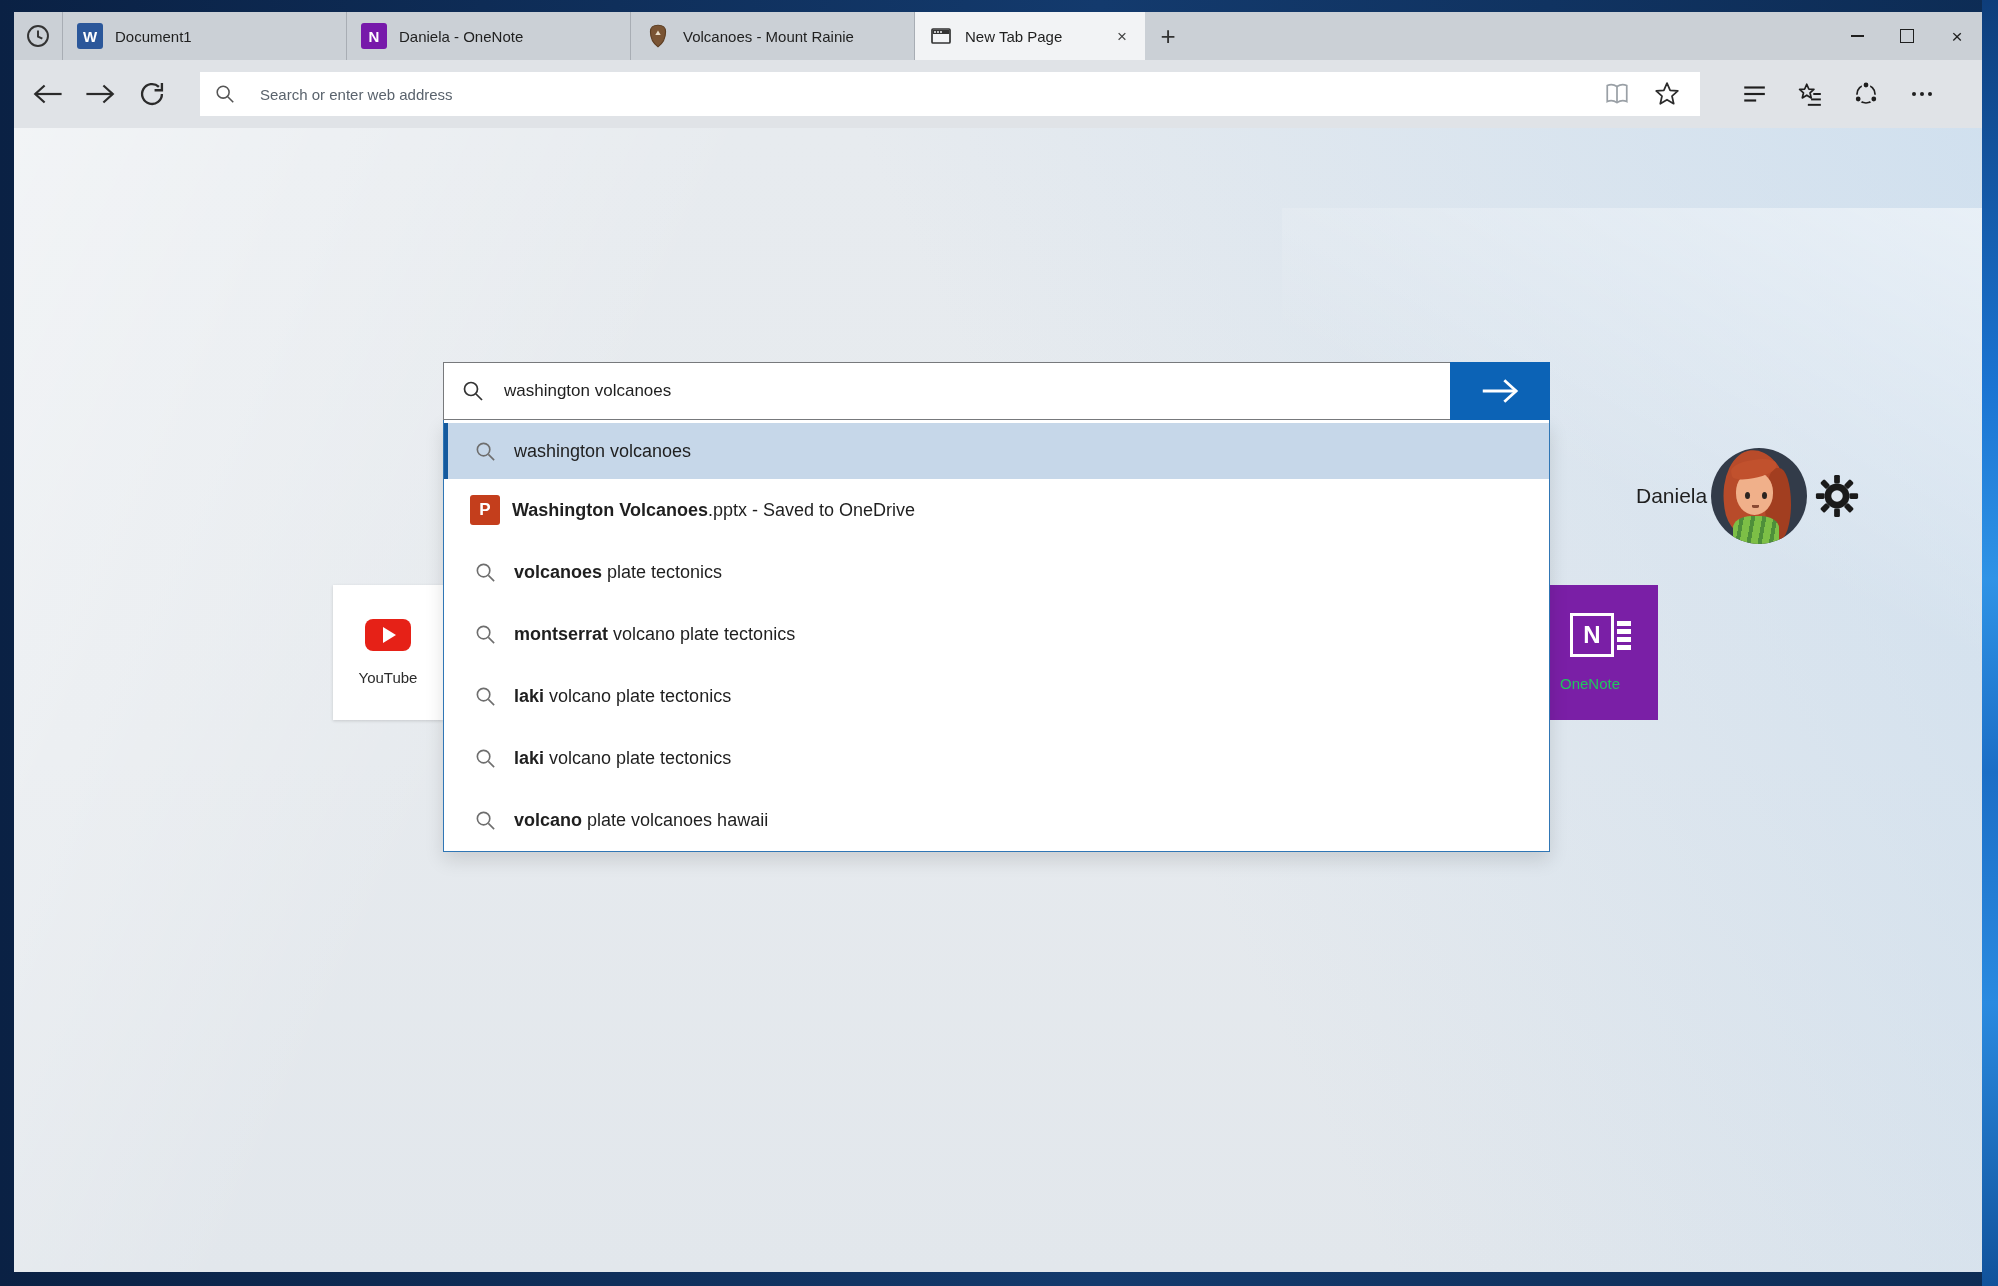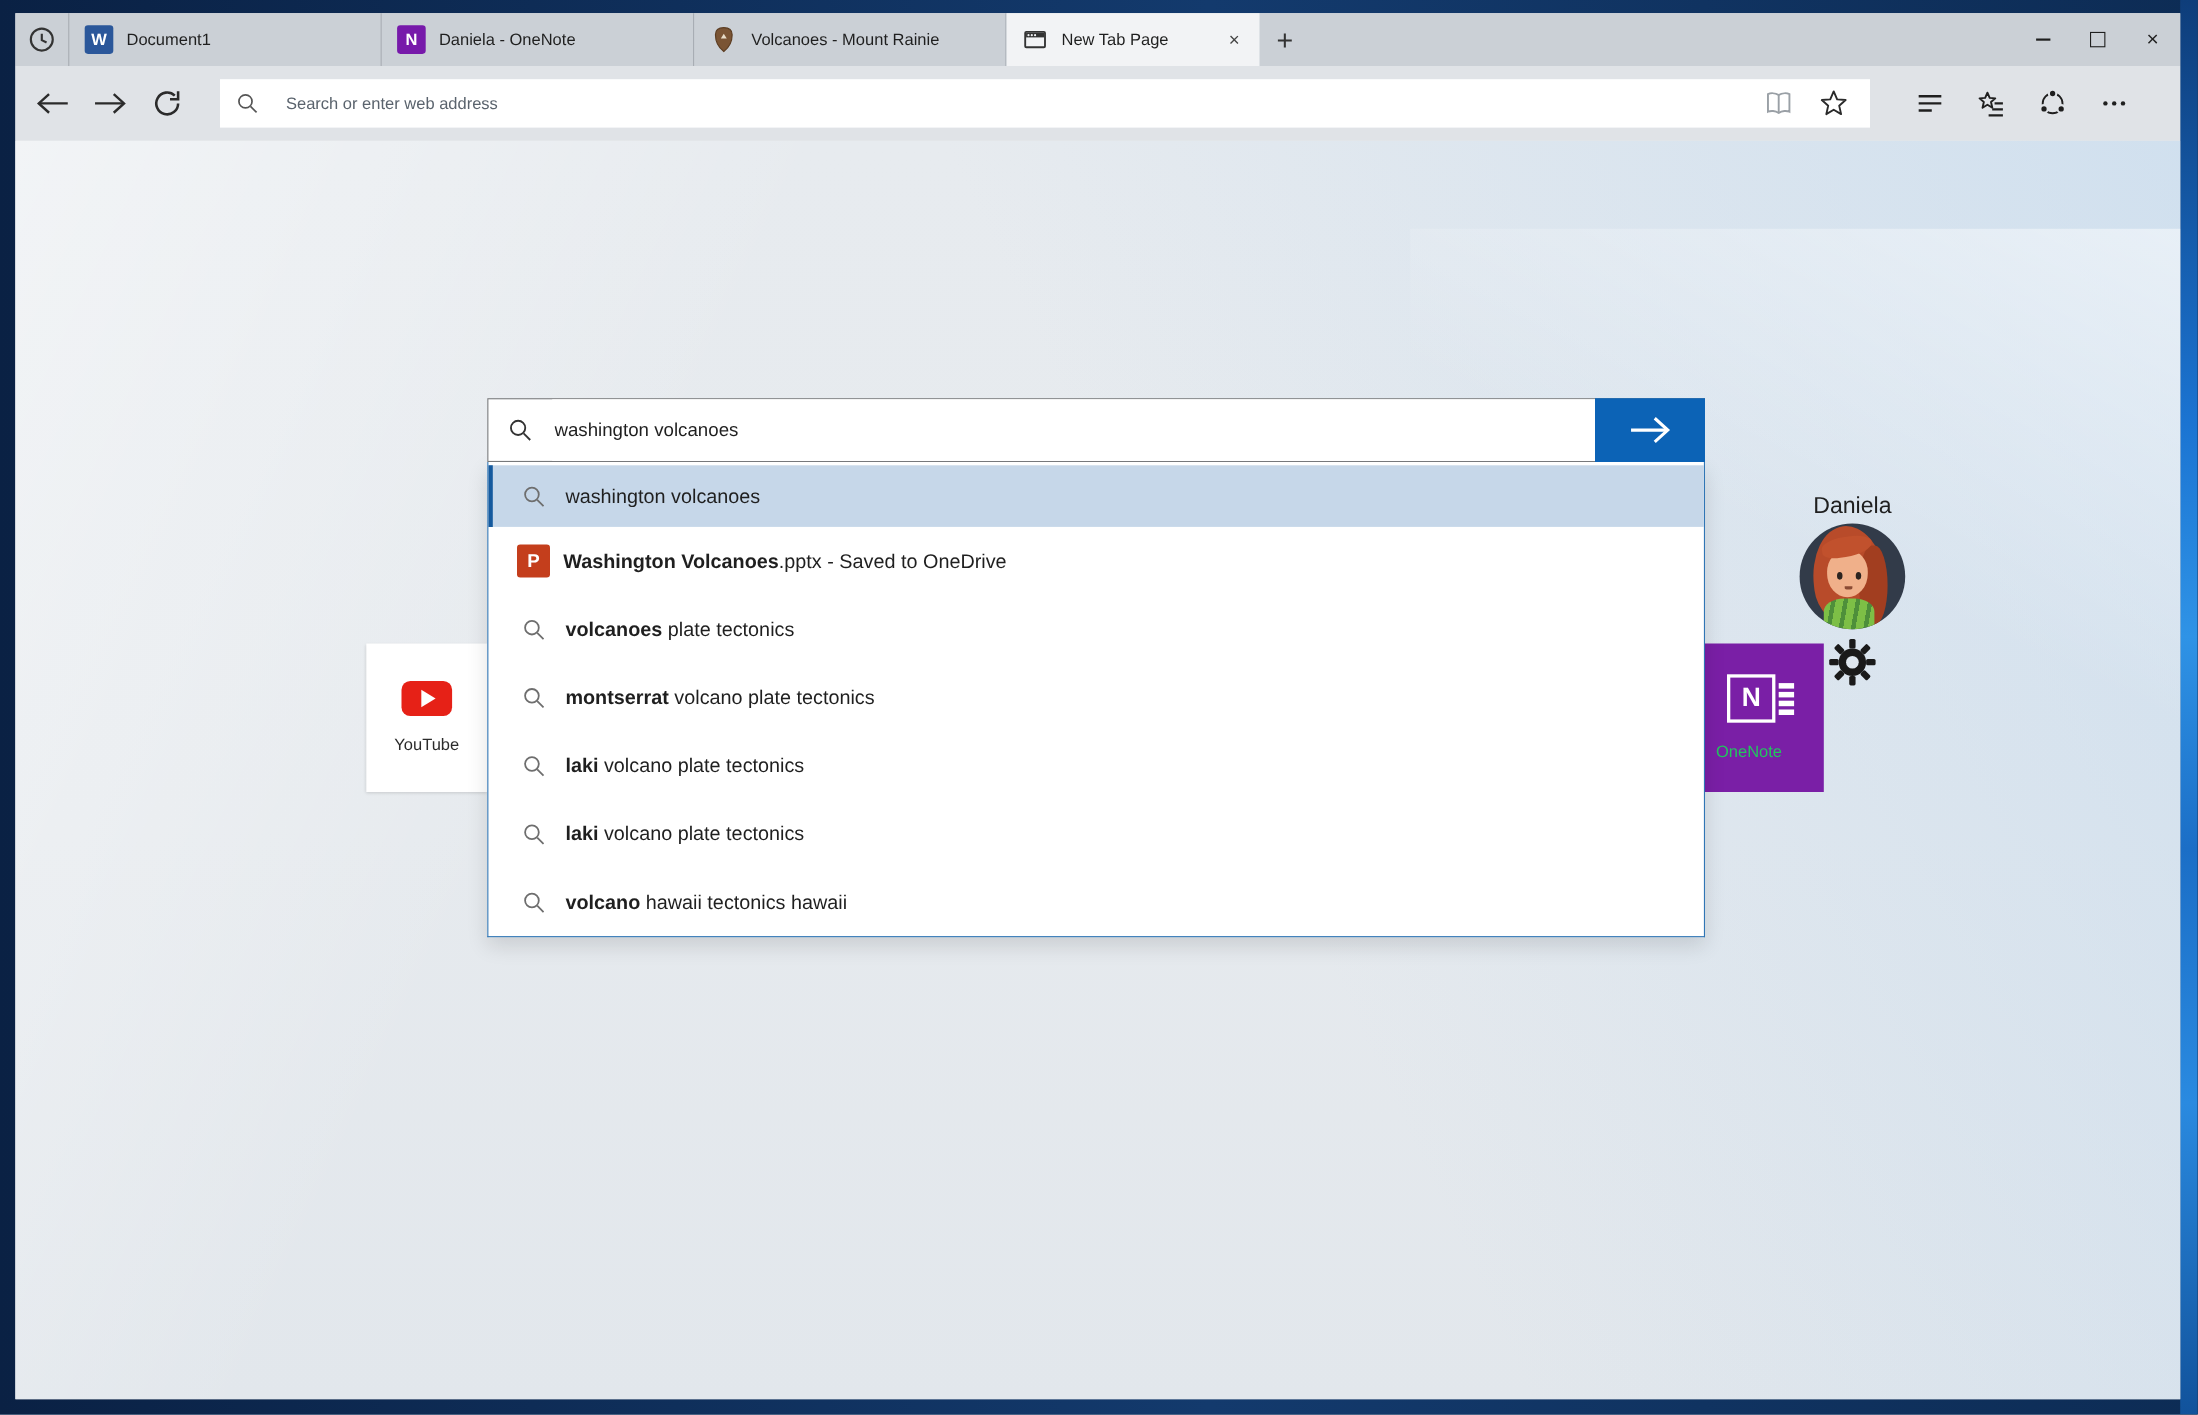--- a/index.html
+++ b/index.html
@@ -57,21 +57,21 @@
   .yt-tri{width:0;height:0;border-left:13px solid #fff;border-top:8px solid transparent;border-bottom:8px solid transparent;margin-left:3px;}
   .tile .tl{font-size:15px;color:#2b2b2b;}
   .tile.on{left:1534px;top:457px;background:#7a1fa6;align-items:flex-start;padding-left:12px;box-sizing:border-box;}
   .on-ic{margin-left:10px;display:flex;align-items:center;gap:3px;}
   .on-sq{width:38px;height:38px;border:3px solid #fff;display:flex;align-items:center;justify-content:center;color:#fff;font-weight:bold;font-size:24px;}
   .on-tabs{display:flex;flex-direction:column;gap:3px;}
   .on-tabs i{width:14px;height:5px;background:#fff;}
   .tile.on .tl{color:#22c55e;}
 
   
-  .userbox{position:absolute;left:1622px;top:320px;display:flex;align-items:center;gap:4px;z-index:2;flex-direction:column;}
+  .userbox{position:absolute;left:1622px;top:320px;display:flex;align-items:center;gap:4px;z-index:2;}
   .username{font-size:21px;color:#1f1f1f;}
   .avatar{width:96px;height:96px;border-radius:50%;background:#323b49;position:relative;overflow:hidden;flex:0 0 auto;}
   .av-hair{position:absolute;left:12px;top:2px;width:66px;height:88px;background:#b84b2a;border-radius:50% 50% 42% 42%/58% 58% 38% 38%;transform:rotate(-7deg);}
   .av-hair2{position:absolute;left:54px;top:20px;width:26px;height:72px;background:#a23e20;border-radius:45%/50%;}
   .av-face{position:absolute;left:25px;top:24px;width:37px;height:43px;background:#f0b08a;border-radius:48% 48% 52% 52%;}
   .av-bang{position:absolute;left:20px;top:12px;width:46px;height:18px;background:#c1512d;border-radius:50% 50% 62% 38%;transform:rotate(-9deg);}
   .av-eye{position:absolute;width:5px;height:7px;background:#2c2420;border-radius:50%;top:44px;}
   .av-eye.l{left:34px}.av-eye.r{left:51px}
   .av-mouth{position:absolute;left:41px;top:57px;width:7px;height:3px;background:#8a4a33;border-radius:0 0 50% 50%;}
   .av-shirt{position:absolute;left:22px;top:68px;width:46px;height:30px;border-radius:40% 40% 0 0;
@@ -368,18 +368,18 @@
             </svg>
           </span>
         <span class="sug-text"><b>laki</b><span> volcano plate tectonics</span></span>
       </div>
       <div class="sug-row">
         <span class="sug-ic">
             <svg width="23" height="23">
               <use href="#mag"></use>
             </svg>
           </span>
-        <span class="sug-text"><b>volcano</b><span> hawaii tectonics hawaii</span></span>
+        <span class="sug-text"><b>volcano</b><span> plate volcanoes hawaii</span></span>
       </div>
     </div>
 
   </div>
 </div>
 
 </body></html>

